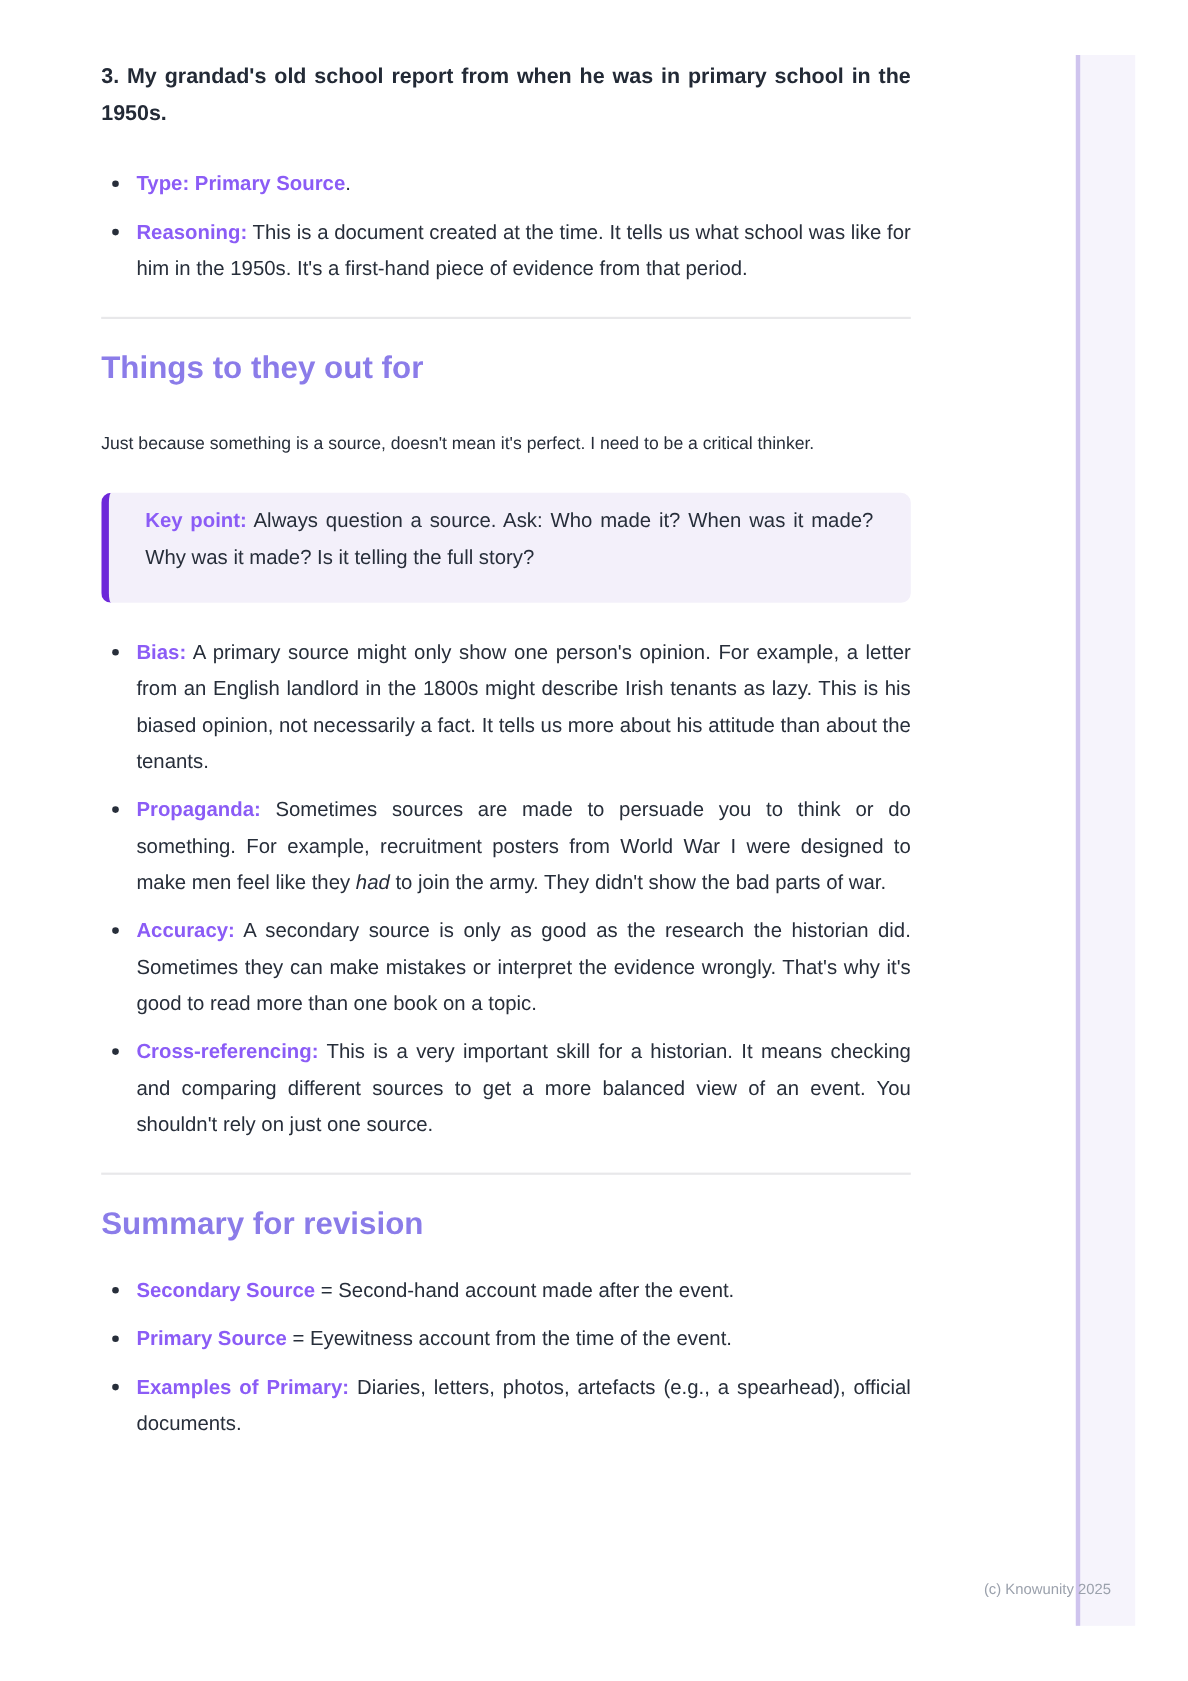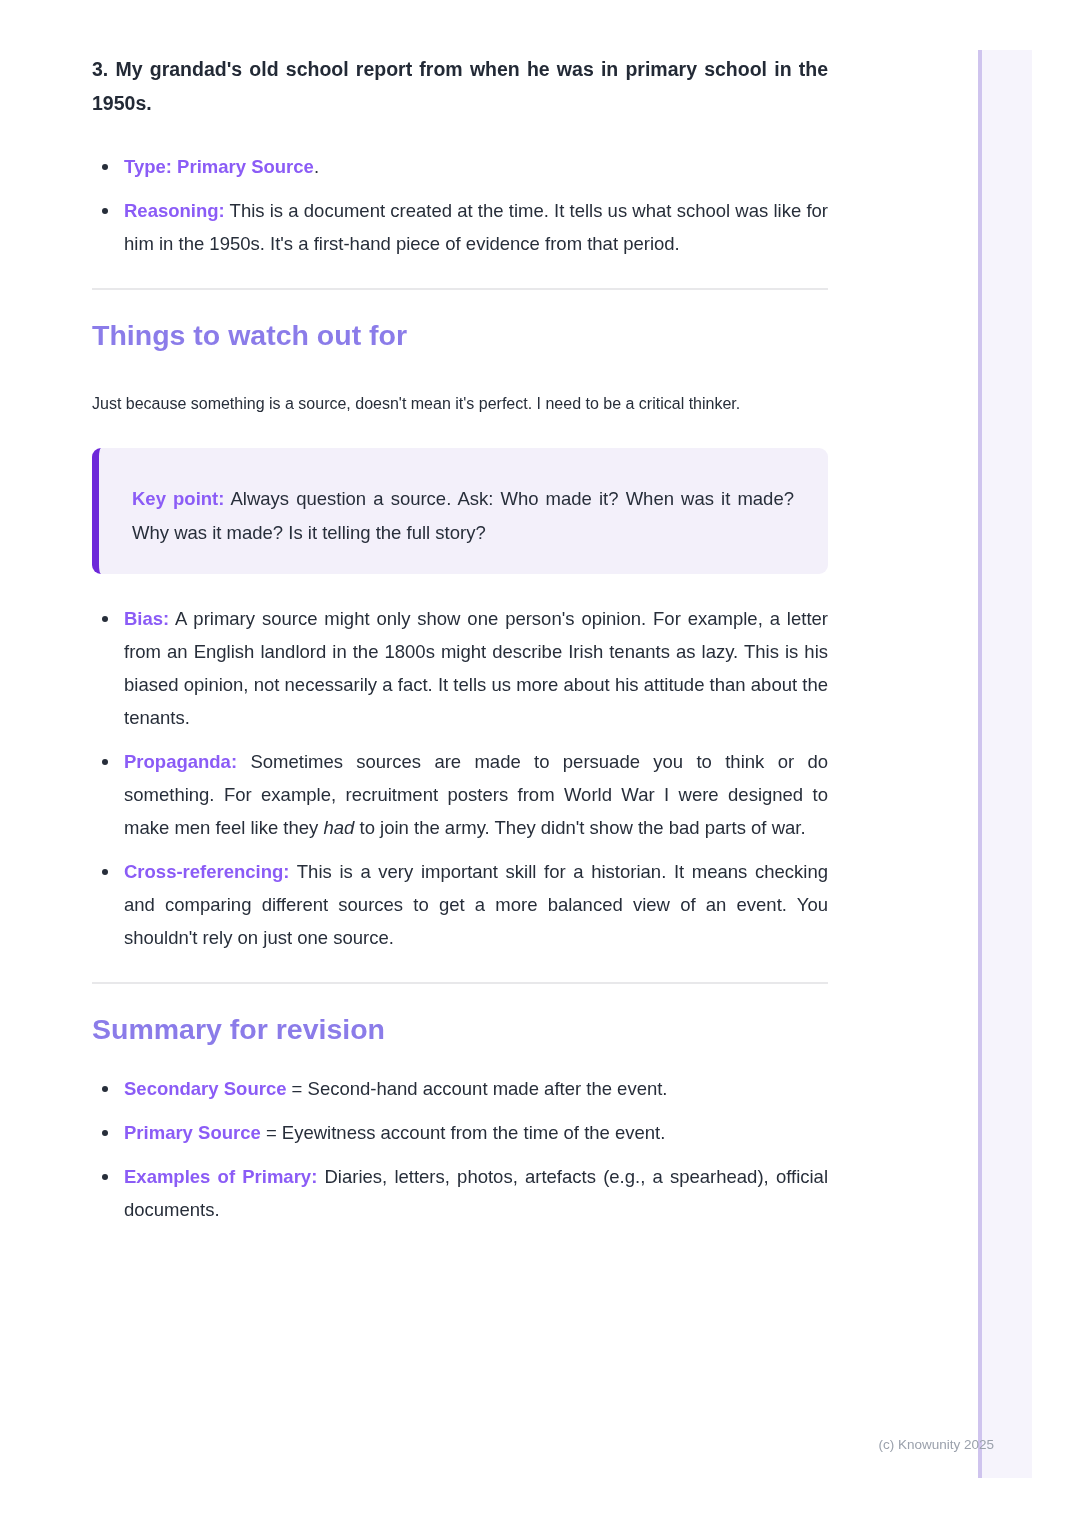--- a/index.html
+++ b/index.html
@@ -67,40 +67,40 @@
     margin: 32px 0 0 0;
     font-size: 16px;
     line-height: 36px;
     text-align: justify;
   }
   .callout {
     margin: 26px 0 0 0;
     background: var(--callout-bg, #f3f0fa);
     border-left: 7px solid var(--callout-border, #6d28d9);
     border-radius: 9px;
-    padding: 34px 34px 24px 33px;
+    padding: 8px 34px 24px 33px;
     font-size: 18.5px;
     line-height: 34px;
     text-align: justify;
   }
   strong { font-weight: 700; color: #8b5cf6; }
   em { font-style: italic; }
   .right-strip {
     position: absolute;
     left: 978px;
     top: 50px;
     width: 50px;
     height: 1428px;
     background: var(--strip-bg, #f6f4fc);
     border-left: 4px solid var(--strip-edge, #cfc4ee);
   }
   .watermark {
     position: absolute;
     top: 1437px;
-    right: 86px;
+    right: 70px;
     font-size: 13.5px;
     color: var(--watermark, #9ba1ac);
     z-index: 2;
   }
 </style>
 </head>
 <body>
 
 <div class="right-strip"></div>
 
@@ -108,29 +108,30 @@
 
   <p class="h3-heading">3. My grandad's old school report from when he was in primary school in the 1950s.</p>
 
   <ul class="doc-list">
     <li><strong>Type: Primary Source</strong><span>.</span></li>
     <li><strong>Reasoning:</strong><span> This is a document created at the time. It tells us what school was like for him in the 1950s. It's a first-hand piece of evidence from that period.</span></li>
   </ul>
 
   <div class="divider"></div>
 
-  <h2 class="h2-heading">Things to watch out for</h2>
+  <h2 class="h2-heading">Things to they out for</h2>
 
   <p class="intro-para">Just because something is a source, doesn't mean it's perfect. I need to be a critical thinker.</p>
 
   <div class="callout"><strong>Key point:</strong><span> Always question a source. Ask: Who made it? When was it made? Why was it made? Is it telling the full story?</span></div>
 
   <ul class="doc-list after-callout">
     <li><strong>Bias:</strong><span> A primary source might only show one person's opinion. For example, a letter from an English landlord in the 1800s might describe Irish tenants as lazy. This is his biased opinion, not necessarily a fact. It tells us more about his attitude than about the tenants.</span></li>
     <li><strong>Propaganda:</strong><span> Sometimes sources are made to persuade you to think or do something. For example, recruitment posters from World War I were designed to make men feel like they </span><em>had</em><span> to join the army. They didn't show the bad parts of war.</span></li>
+    <li><strong>Accuracy:</strong><span> A secondary source is only as good as the research the historian did. Sometimes they can make mistakes or interpret the evidence wrongly. That's why it's good to read more than one book on a topic.</span></li>
     <li><strong>Cross-referencing:</strong><span> This is a very important skill for a historian. It means checking and comparing different sources to get a more balanced view of an event. You shouldn't rely on just one source.</span></li>
   </ul>
 
   <div class="divider"></div>
 
   <h2 class="h2-heading">Summary for revision</h2>
 
   <ul class="doc-list tight">
     <li><strong>Secondary Source</strong><span> = Second-hand account made after the event.</span></li>
     <li><strong>Primary Source</strong><span> = Eyewitness account from the time of the event.</span></li>

